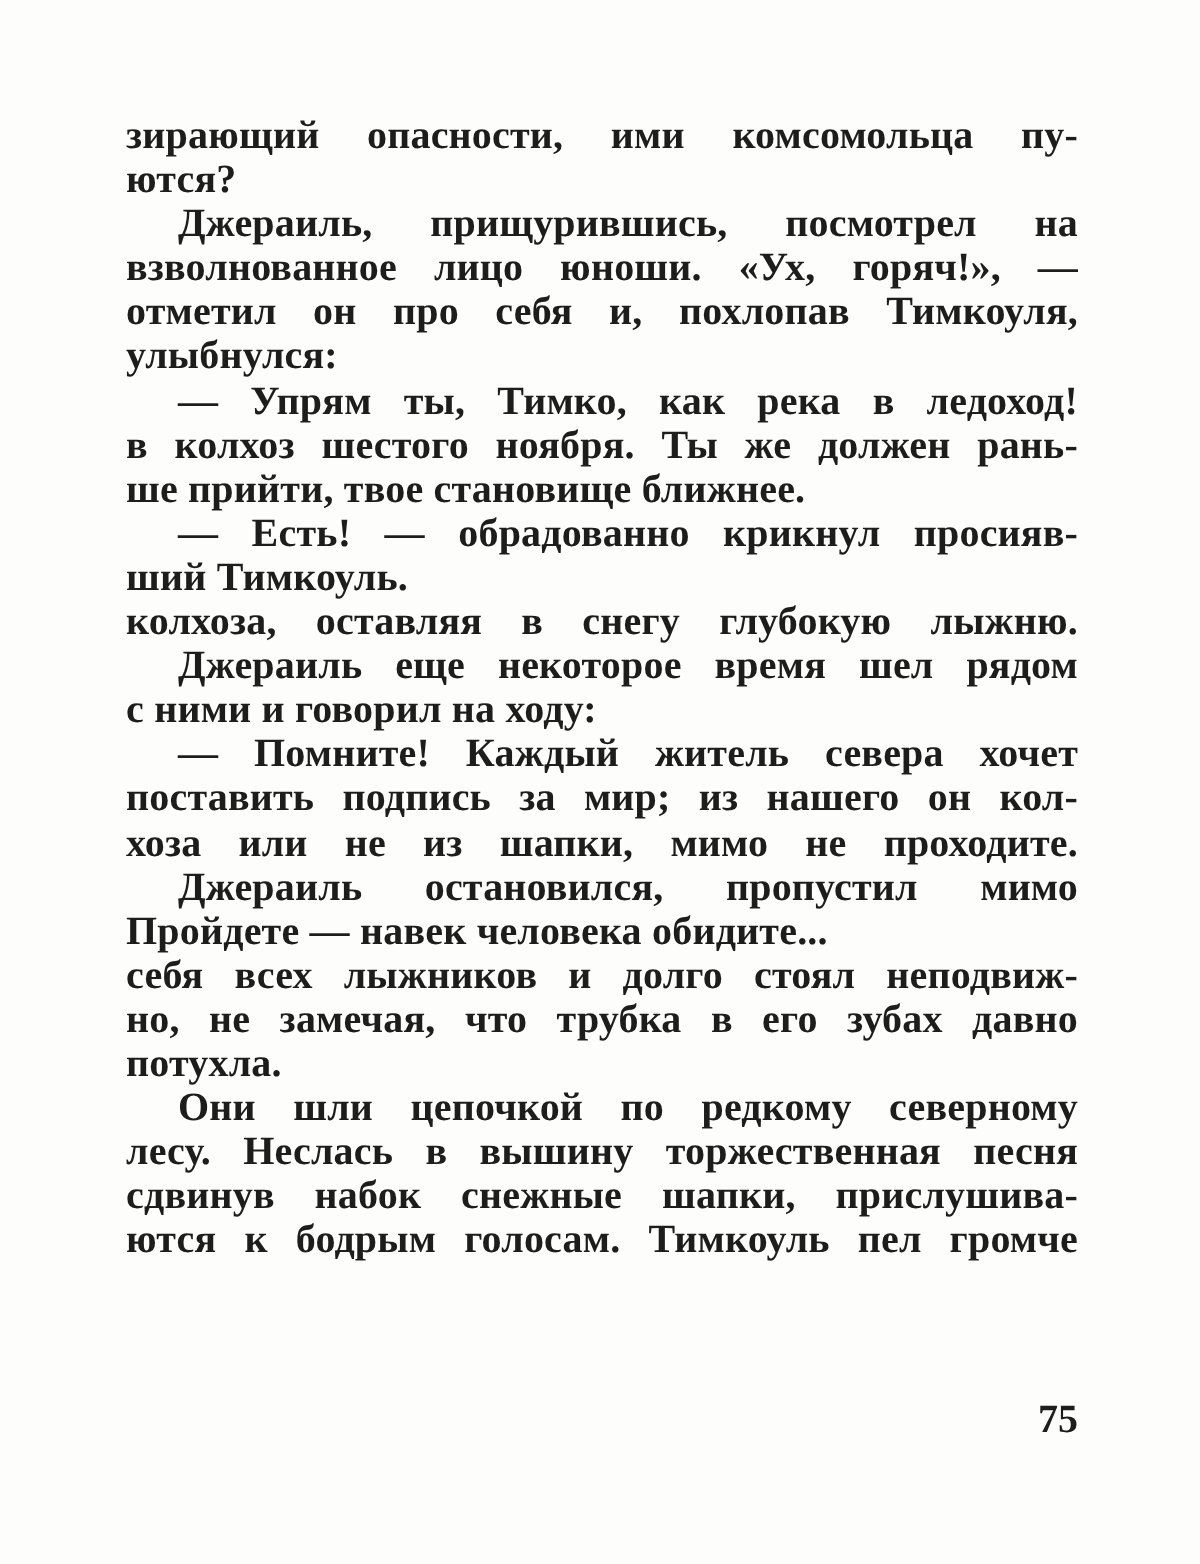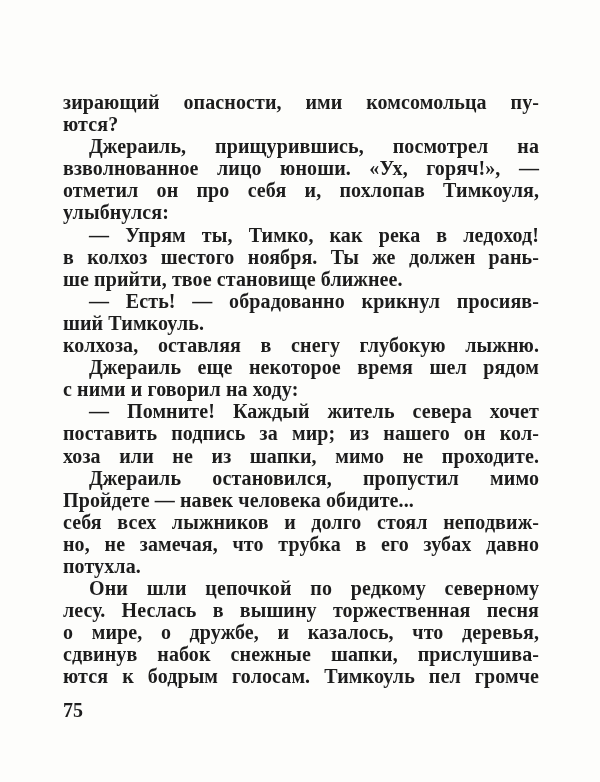--- a/index.html
+++ b/index.html
@@ -18,40 +18,39 @@
   }
   .text-block {
     position: absolute;
     left: 63px;
     top: 57px;
     width: 476px;
     font-size: 20px;
     line-height: 22.1px;
     font-weight: 600;
     letter-spacing: 0.1px;
-    margin-top: 34px;
   }
   .line {
     height: 22.1px;
     white-space: nowrap;
   }
   .line.just {
     white-space: normal;
     text-align: justify;
     text-align-last: justify;
   }
   .line.indent {
     text-indent: 26px;
   }
   .page-number {
     position: absolute;
     top: 699px;
     left: 63px;
     width: 476px;
-    text-align: left;
+    text-align: right;
     font-size: 20px;
     font-weight: 600;
   }
 </style>
 </head>
 <body>
 
 <div class="page">
   <div class="text-block">
       <div class="line just">зирающий опасности, ими комсомольца пу-</div>
@@ -71,18 +70,17 @@
       <div class="line indent just">— Помните! Каждый житель севера хочет</div>
       <div class="line just">поставить подпись за мир; из нашего он кол-</div>
       <div class="line just">хоза или не из шапки, мимо не проходите.</div>
       <div class="line indent just">Джераиль остановился, пропустил мимо</div>
       <div class="line">Пройдете — навек человека обидите...</div>
       <div class="line just">себя всех лыжников и долго стоял неподвиж-</div>
       <div class="line just">но, не замечая, что трубка в его зубах давно</div>
       <div class="line">потухла.</div>
       <div class="line indent just">Они шли цепочкой по редкому северному</div>
       <div class="line just">лесу. Неслась в вышину торжественная песня</div>
-      <div class="line just">о мире, о дружбе, и казалось, что деревья,</div>
       <div class="line just">сдвинув набок снежные шапки, прислушива-</div>
       <div class="line just">ются к бодрым голосам. Тимкоуль пел громче</div>
     </div>
   <div class="page-number">75</div>
 </div>
 
 </body></html>

